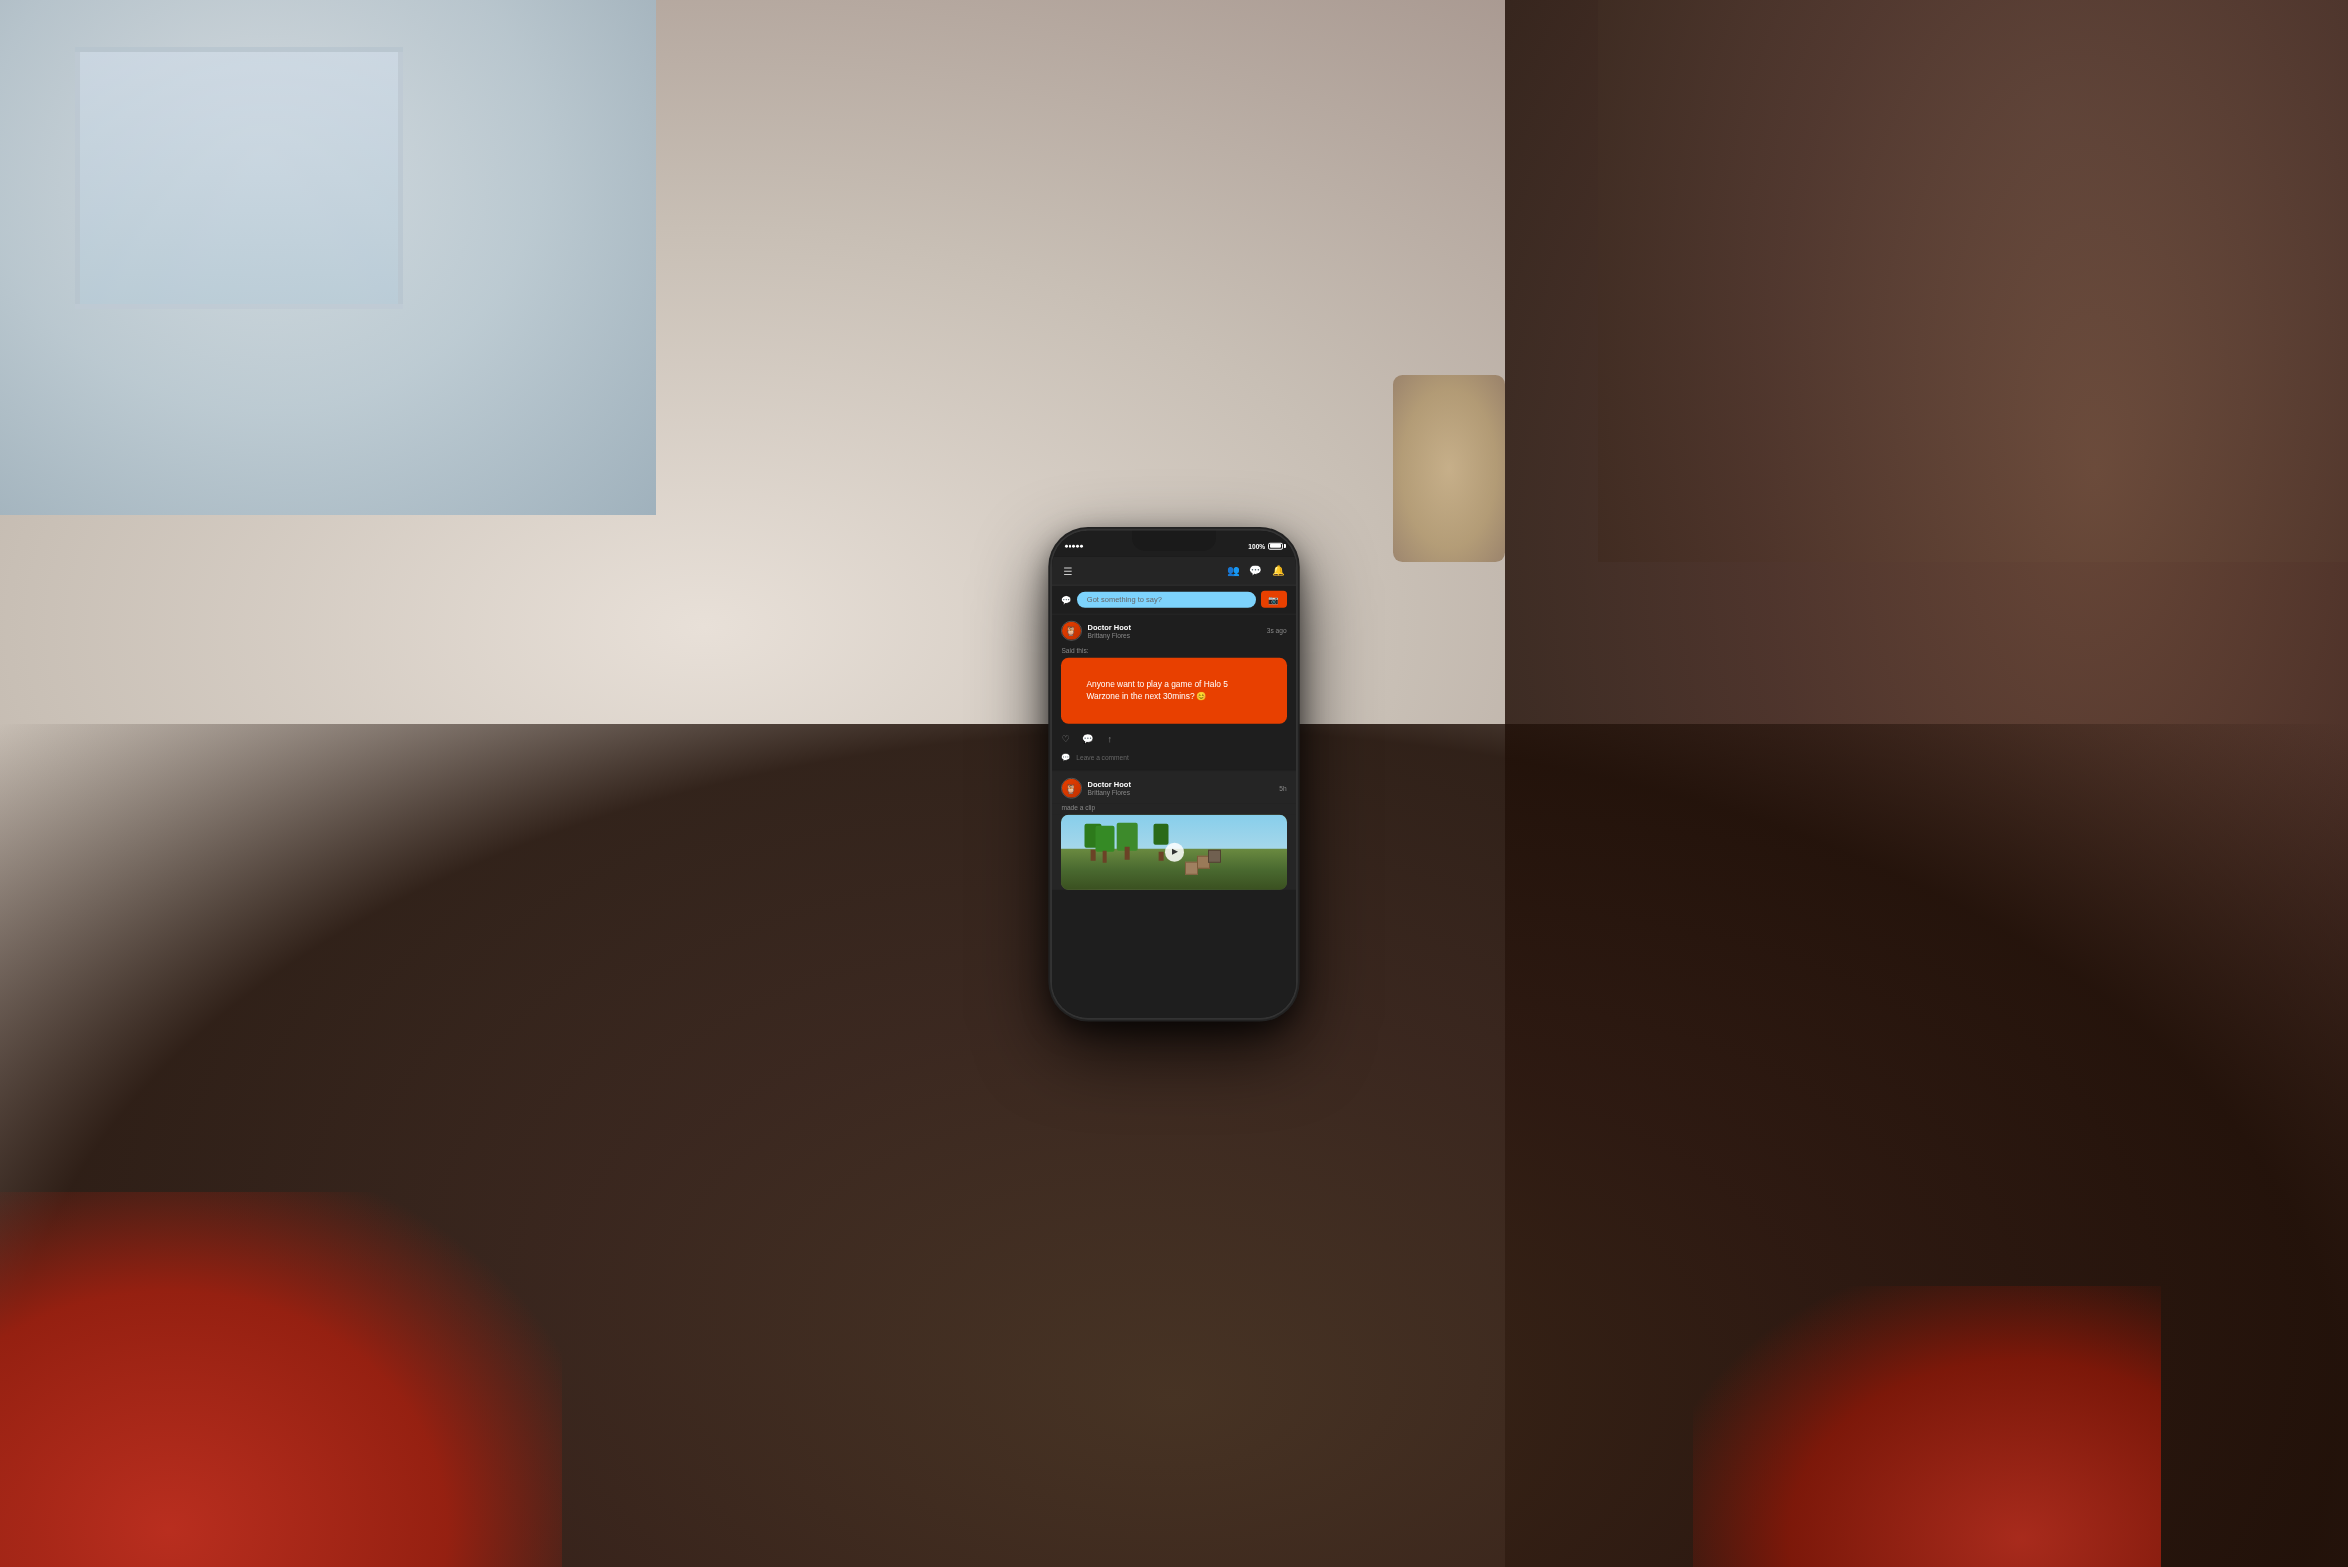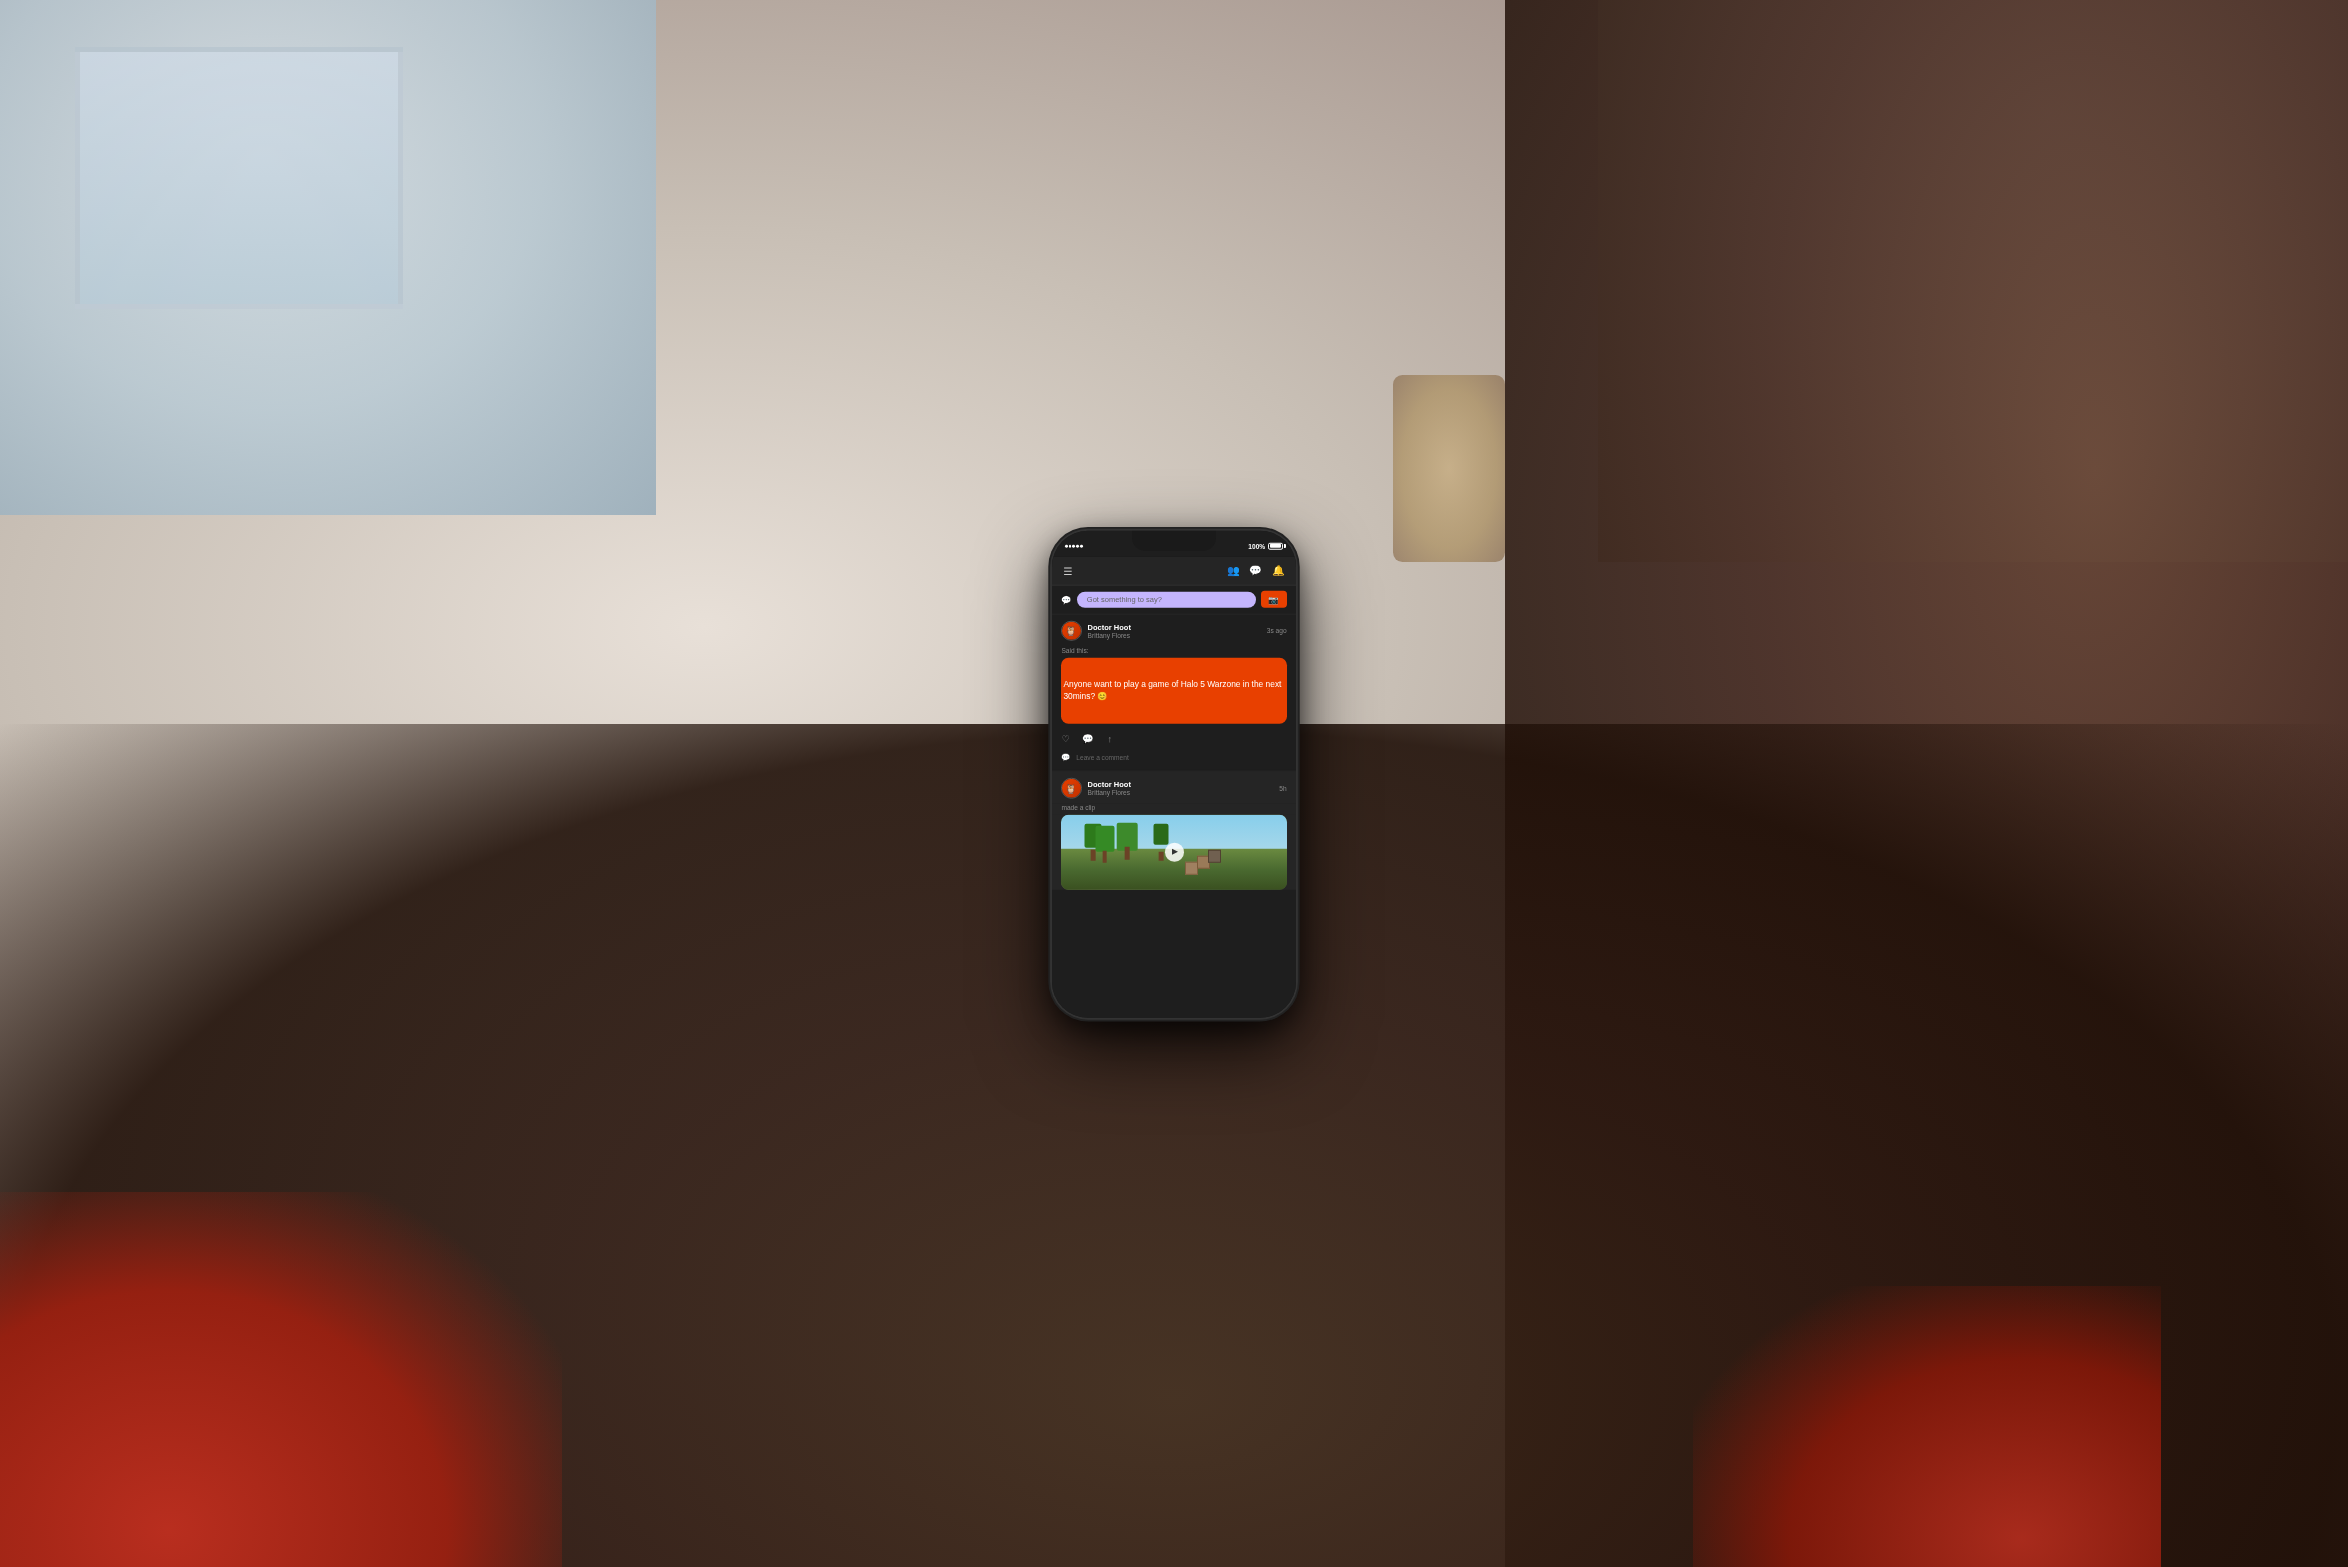--- a/index.html
+++ b/index.html
@@ -244,21 +244,21 @@
       background: #1e1e1e;
       padding: 5.6px 9.4px;
       display: flex;
       align-items: center;
       gap: 5.6px;
       border-bottom: 0.9px solid #2a2a2a;
     }
 
     .post-input {
       flex: 1;
-      background: #c4b5fd;
+      background: #7dd3fc;
       border: none;
       border-radius: 11.2px;
       padding: 3.7px 9.4px;
       font-size: 7.5px;
       color: #888;
     }
 
     .post-btn {
       background: #e84000;
       border: none;
@@ -334,21 +334,21 @@
       font-size: 6.6px;
       color: #888;
       padding: 0 9.4px 3.7px;
     }
 
     
     .post-card-orange {
       margin: 0 9.4px 3.7px;
       background: #e84000;
       border-radius: 7.5px;
-      padding: 19px 2px;
+      padding: 19px 25px;
       min-height: 66px;
       display: flex;
       align-items: center;
     }
 
     .post-card-text {
       font-size: 8.4px;
       color: white;
       line-height: 1.4;
     }

